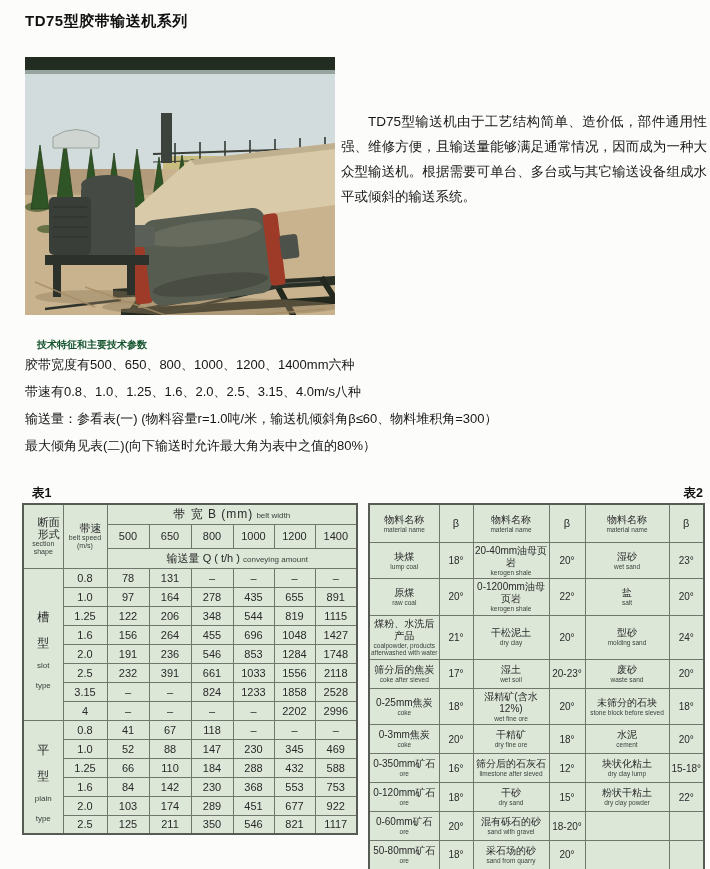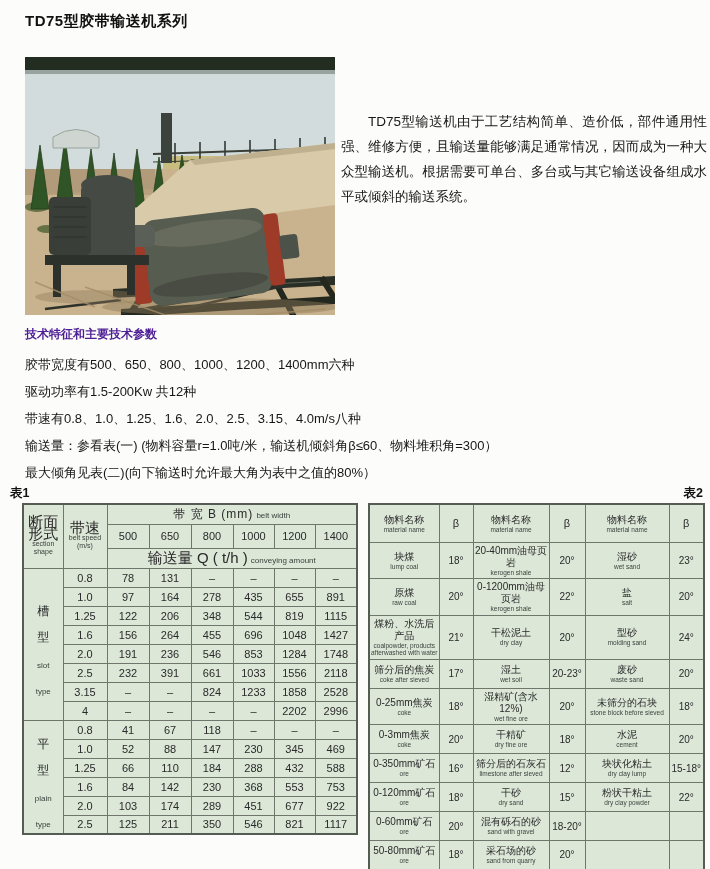--- a/index.html
+++ b/index.html
@@ -4,45 +4,45 @@
 <style>
   html,body{margin:0;padding:0;background:#e8e8e6;}
   .page{
     position:relative;width:710px;height:869px;background:#fcfcfa;
     font-family:"Liberation Sans","DejaVu Sans",sans-serif;color:#1e1e1e;
     overflow:hidden;margin:0 auto;
   }
   .page-title{position:absolute;left:25px;top:12px;font-size:15px;font-weight:bold;color:#111;letter-spacing:.5px;margin:0;}
   .photo{position:absolute;left:25px;top:57px;width:310px;height:258px;background:#cfd8d8;overflow:hidden;}
   .intro{position:absolute;left:341px;top:109px;width:366px;margin:0;font-size:13.5px;line-height:25px;text-indent:2em;text-align:justify;color:#171717;}
-  .specs-heading{position:absolute;left:25px;top:326px;margin:0;font-size:12px;font-weight:bold;color:#4c1d95;}
+  .specs-heading{position:absolute;left:25px;top:326px;margin:12px;font-size:10px;font-weight:bold;color:#14532d;}
   .spec-lines{position:absolute;left:25px;top:351px;font-size:13px;line-height:27px;color:#171717;}
   .table-label{position:absolute;top:485px;font-size:12.5px;font-weight:bold;color:#111;}
-  .t1-label{left:10px;}
+  .t1-label{left:32px;}
   .t2-label{right:7px;text-align:right;}
 
   table{border-collapse:collapse;background:#dce7d8;table-layout:fixed;}
   #table1{position:absolute;left:22px;top:503px;width:334px;border:2px solid #565c54;}
   #table2{position:absolute;left:368px;top:503px;width:335px;border:2px solid #565c54;}
   #table1 td,#table1 th,#table2 td,#table2 th{border:1px solid #70766c;text-align:center;vertical-align:middle;padding:0;font-weight:normal;color:#2a2a2a;}
 
   
   #table1 .hrow1{height:20px;}
   #table1 .hrow2{height:24px;}
   #table1 .hrow3{height:20px;}
   #table1 tbody tr{height:19px;}
   #table1 td{font-size:11px;}
-  .h-cn{font-size:15px;line-height:12px;}
+  .h-cn{font-size:11px;line-height:12px;padding-left:11px;}
   .h-en{font-size:7px;line-height:8px;color:#3a3f3a;}
   .wt-cn{font-size:12px;letter-spacing:1px;}
   .wt-en{font-size:8px;color:#3a3f3a;}
   .width-cell{font-size:11.5px;}
   .sec-label{background:#dce7d8;}
   .sec-cn{font-size:12px;line-height:13px;margin:13px 0 5px 0;}
-  .sec-en{font-size:8px;line-height:9px;color:#3a3f3a;margin-top:17px;}
+  .sec-en{font-size:8px;line-height:9px;color:#3a3f3a;margin-top:11px;}
 
   
   #table2 thead tr{height:38px;padding-left:44px;}
   #table2 tbody tr{height:29px;}
   .m-cn{font-size:10px;line-height:12px;}
   .m-en{font-size:6.5px;line-height:7.5px;color:#3c413c;}
   .beta-h{font-size:11px;}
   .beta{font-size:10px;}
   #table2 td.mat{padding:2px 1px;}
 </style>
@@ -165,21 +165,20 @@
       </g>
     </svg>
   </div>
 
   <p class="intro">TD75型输送机由于工艺结构简单、造价低，部件通用性强、维修方便，且输送量能够满足通常情况，因而成为一种大众型输送机。根据需要可单台、多台或与其它输送设备组成水平或倾斜的输送系统。</p>
 
   <h2 class="specs-heading">技术特征和主要技术参数</h2>
 
   <div class="spec-lines" id="spec-lines">
       <div>胶带宽度有500、650、800、1000、1200、1400mm六种</div>
-      <div>驱动功率有1.5-200Kw 共12种</div>
       <div>带速有0.8、1.0、1.25、1.6、2.0、2.5、3.15、4.0m/s八种</div>
       <div>输送量：参看表(一) (物料容量r=1.0吨/米，输送机倾斜角β≤60、物料堆积角=300）</div>
       <div>最大倾角见表(二)(向下输送时允许最大角为表中之值的80%）</div>
     </div>
 
   <div class="table-label t1-label">表1</div>
   <div class="table-label t2-label">表2</div>
 
   <table id="table1">
     <colgroup>

